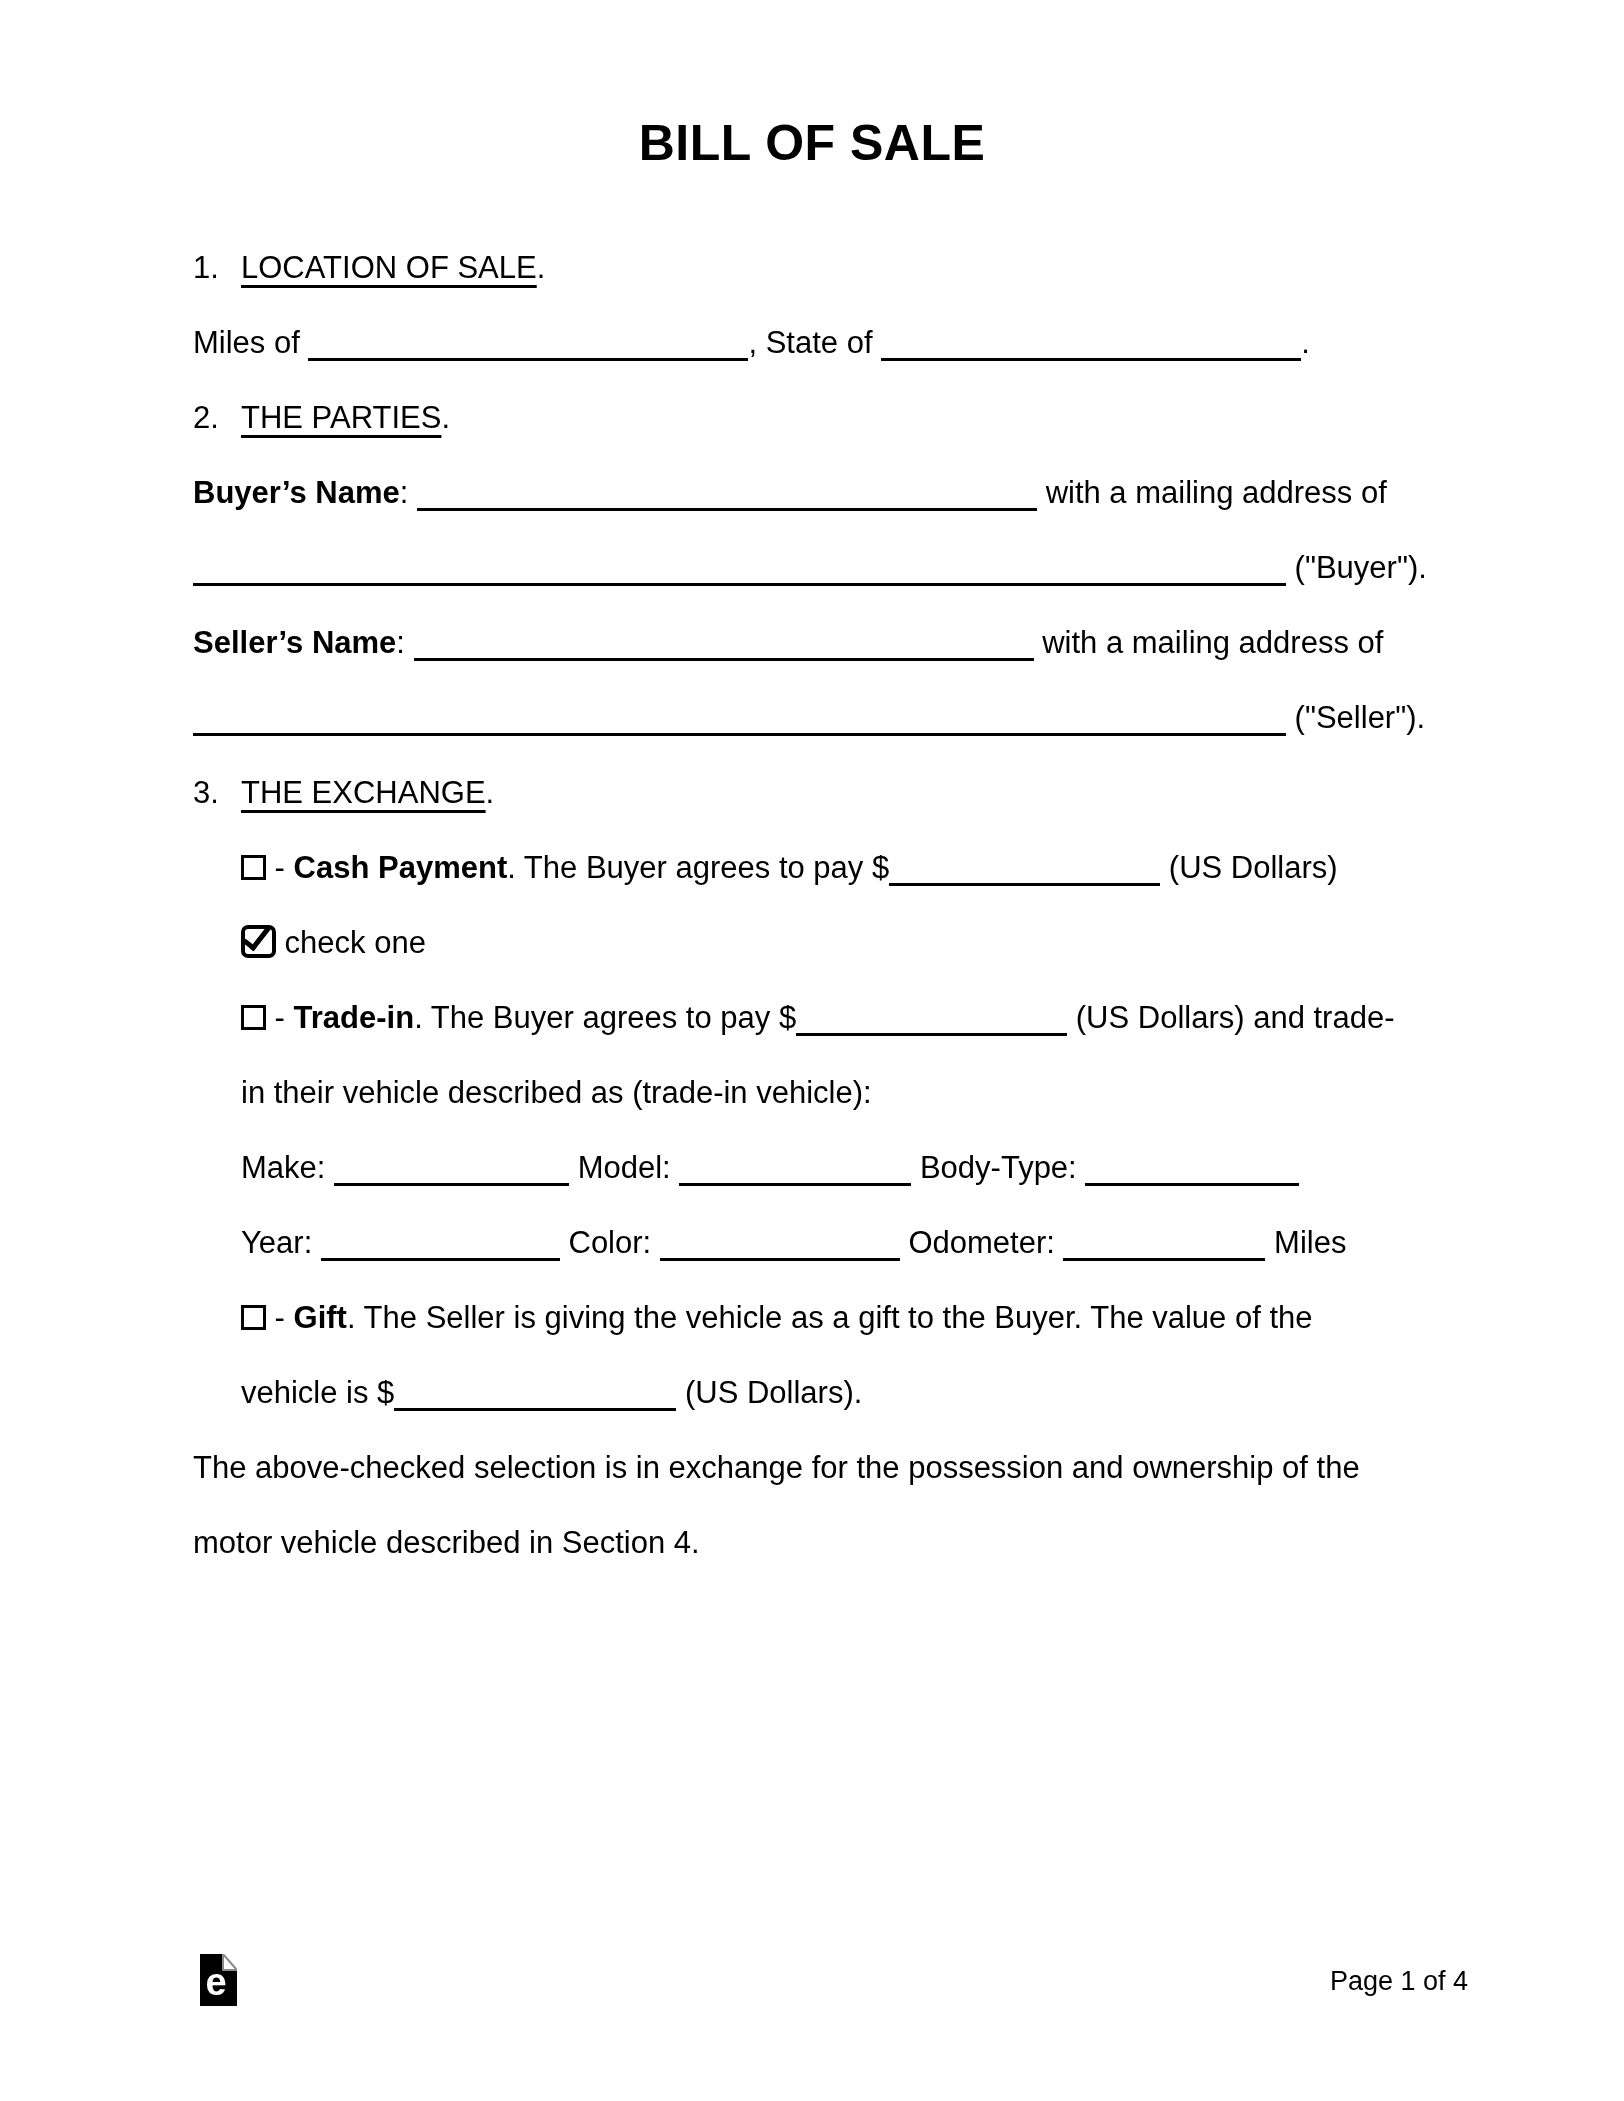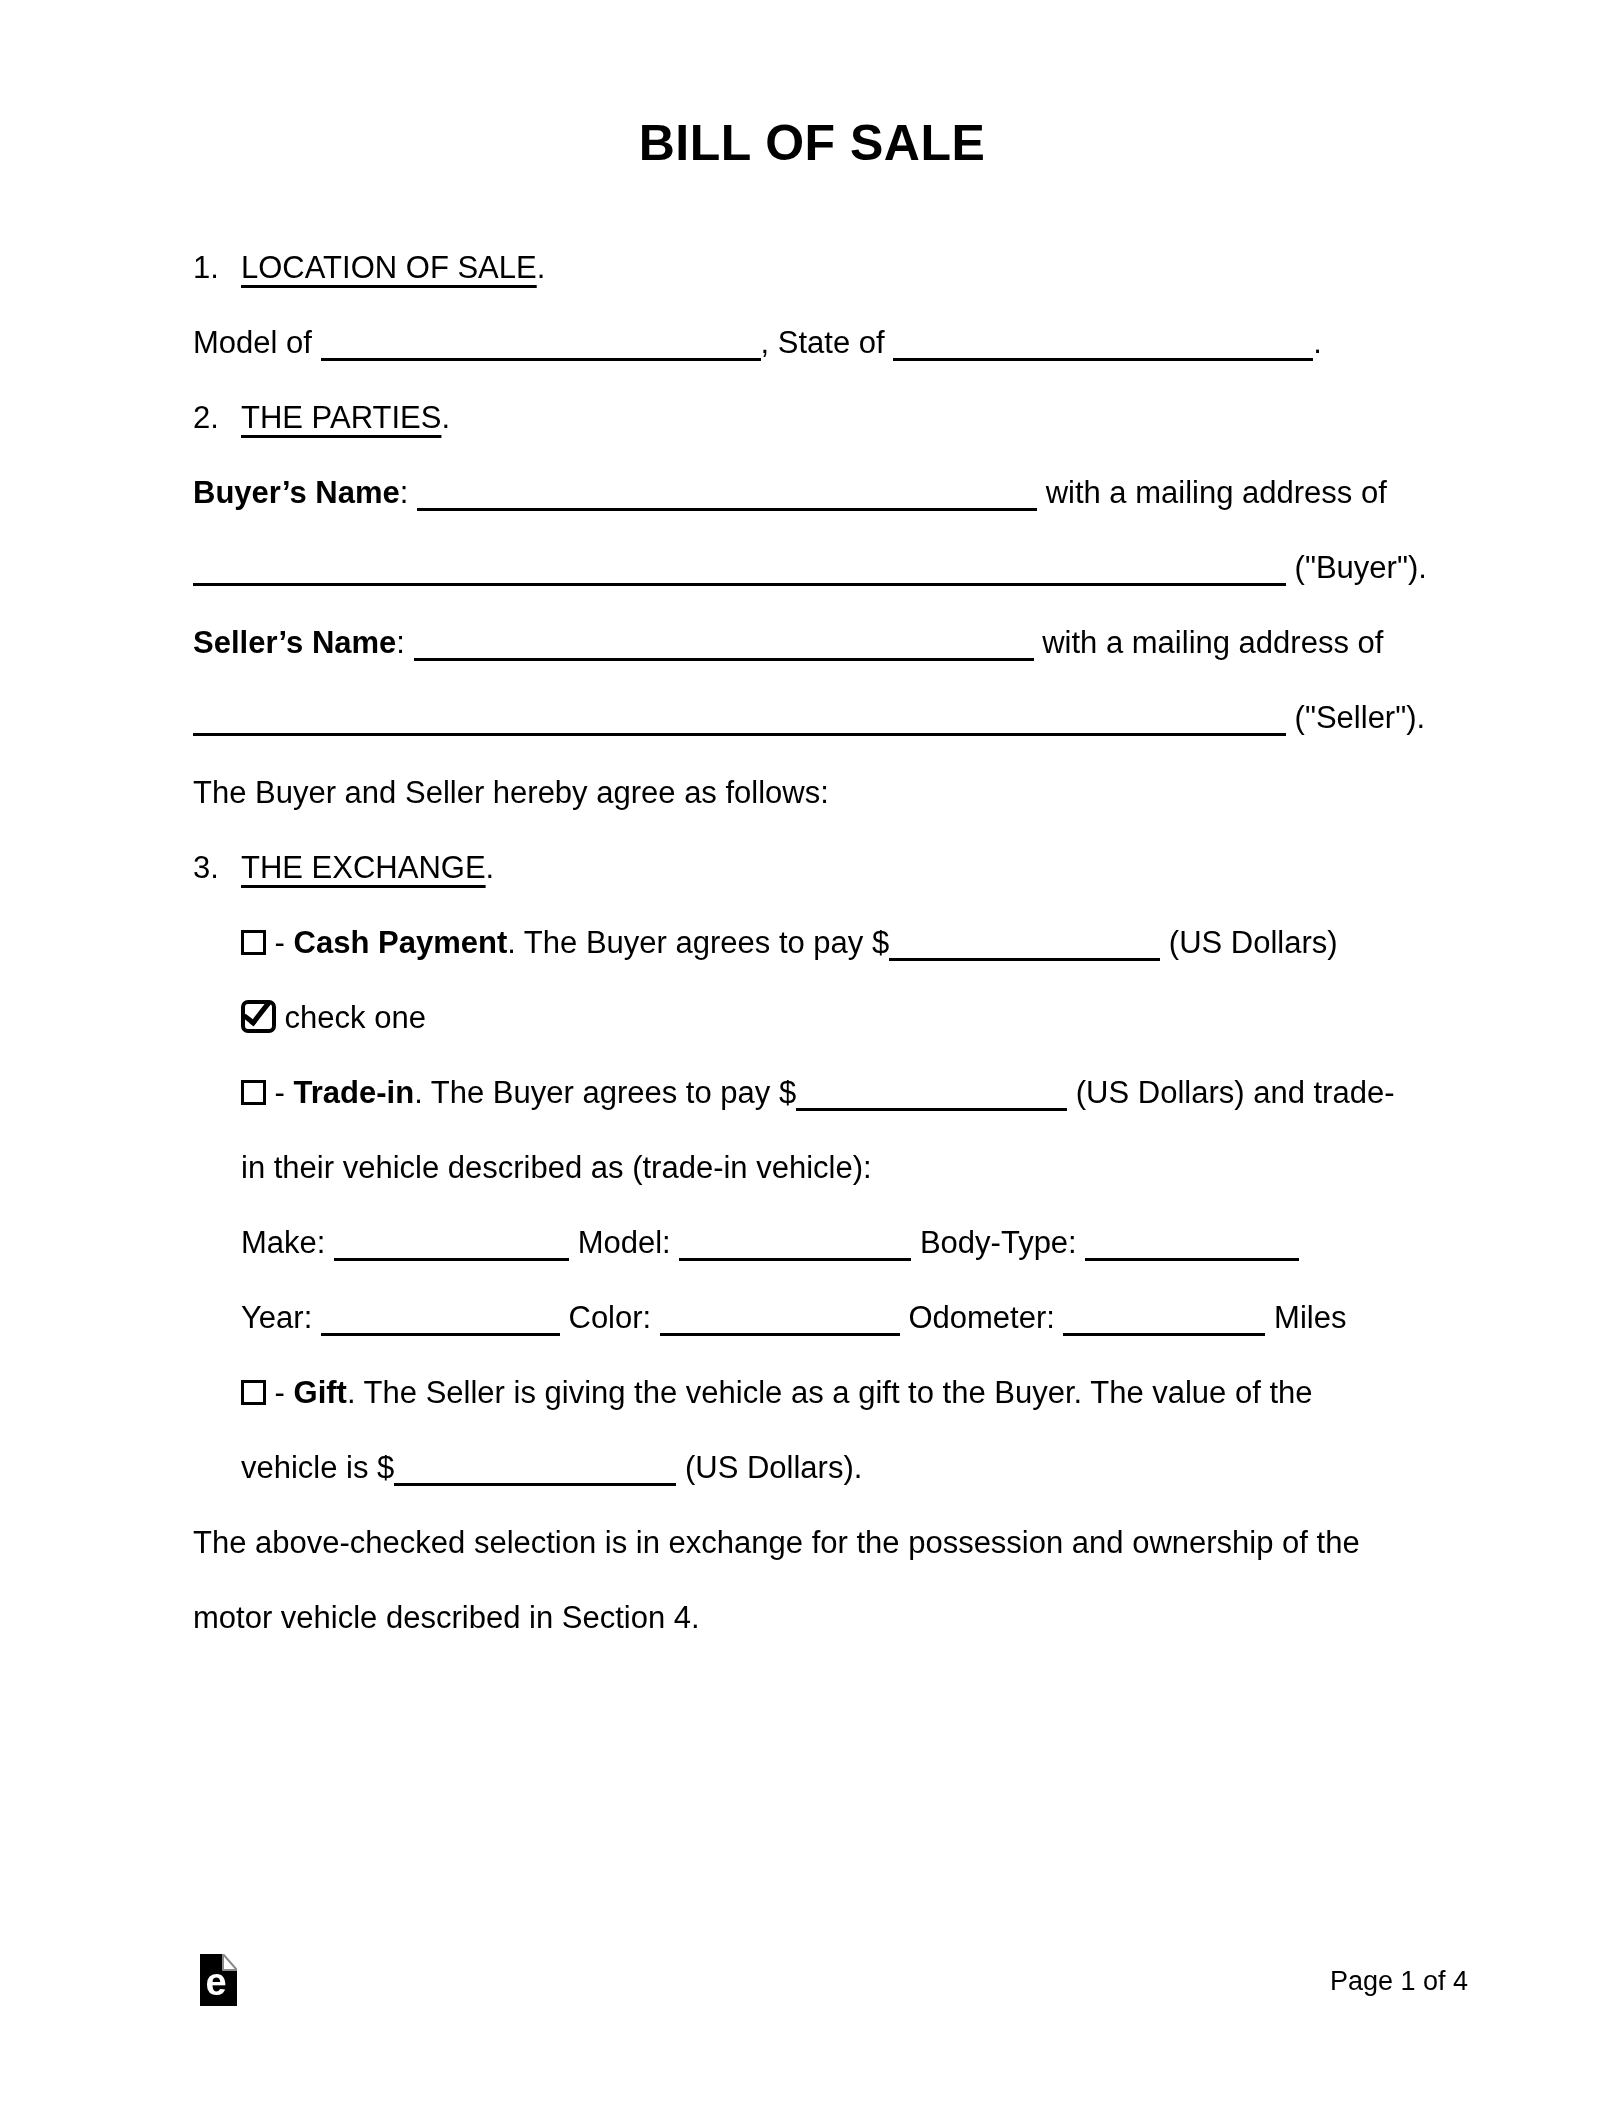--- a/index.html
+++ b/index.html
@@ -42,27 +42,26 @@
     font-size:27px; line-height:30px;
   }
 </style>
 </head>
 <body>
 
 <div class="title">BILL OF SALE</div>
 
 <main class="doc">
     <div class="line"><span class="num">1.</span><span class="ul">LOCATION OF SALE</span><span>.</span></div>
-    <div class="line"><span class="">Model of </span><span class="blank" style="width: 440px;"></span><span class="">, State of </span><span class="blank" style="width: 420px;"></span><span class="">.</span></div>
+    <div class="line"><span class="">Miles of </span><span class="blank" style="width: 440px;"></span><span class="">, State of </span><span class="blank" style="width: 420px;"></span><span class="">.</span></div>
     <div class="line"><span class="num">2.</span><span class="ul">THE PARTIES</span><span>.</span></div>
     <div class="line"><span class="b">Buyer’s Name</span><span class="">: </span><span class="blank" style="width: 620px;"></span><span class=""> with a mailing address of</span></div>
     <div class="line"><span class="blank" style="width: 1093px;"></span><span class=""> ("Buyer").</span></div>
     <div class="line"><span class="b">Seller’s Name</span><span class="">: </span><span class="blank" style="width: 620px;"></span><span class=""> with a mailing address of</span></div>
     <div class="line"><span class="blank" style="width: 1093px;"></span><span class=""> ("Seller").</span></div>
-    <div class="line"><span class="">The Buyer and Seller hereby agree as follows:</span></div>
     <div class="line"><span class="num">3.</span><span class="ul">THE EXCHANGE</span><span>.</span></div>
     <div class="line indent"><span class="cb"></span><span class=""> - </span><span class="b">Cash Payment</span><span class="">. The Buyer agrees to pay $</span><span class="blank" style="width: 271px;"></span><span class=""> (US Dollars)</span></div>
     <div class="line indent"><span class="cb checked"></span><span class=""> check one</span></div>
     <div class="line indent"><span class="cb"></span><span class=""> - </span><span class="b">Trade-in</span><span class="">. The Buyer agrees to pay $</span><span class="blank" style="width: 271px;"></span><span class=""> (US Dollars) and trade-</span></div>
     <div class="line indent"><span class="">in their vehicle described as (trade-in vehicle):</span></div>
     <div class="line indent"><span class="">Make: </span><span class="blank" style="width: 235px;"></span><span class=""> Model: </span><span class="blank" style="width: 232px;"></span><span class=""> Body-Type: </span><span class="blank" style="width: 214px;"></span></div>
     <div class="line indent"><span class="">Year: </span><span class="blank" style="width: 239px;"></span><span class=""> Color: </span><span class="blank" style="width: 240px;"></span><span class=""> Odometer: </span><span class="blank" style="width: 202px;"></span><span class=""> Miles</span></div>
     <div class="line indent"><span class="cb"></span><span class=""> - </span><span class="b">Gift</span><span class="">. The Seller is giving the vehicle as a gift to the Buyer. The value of the</span></div>
     <div class="line indent"><span class="">vehicle is $</span><span class="blank" style="width: 282px;"></span><span class=""> (US Dollars).</span></div>
     <div class="line"><span class="">The above-checked selection is in exchange for the possession and ownership of the</span></div>

